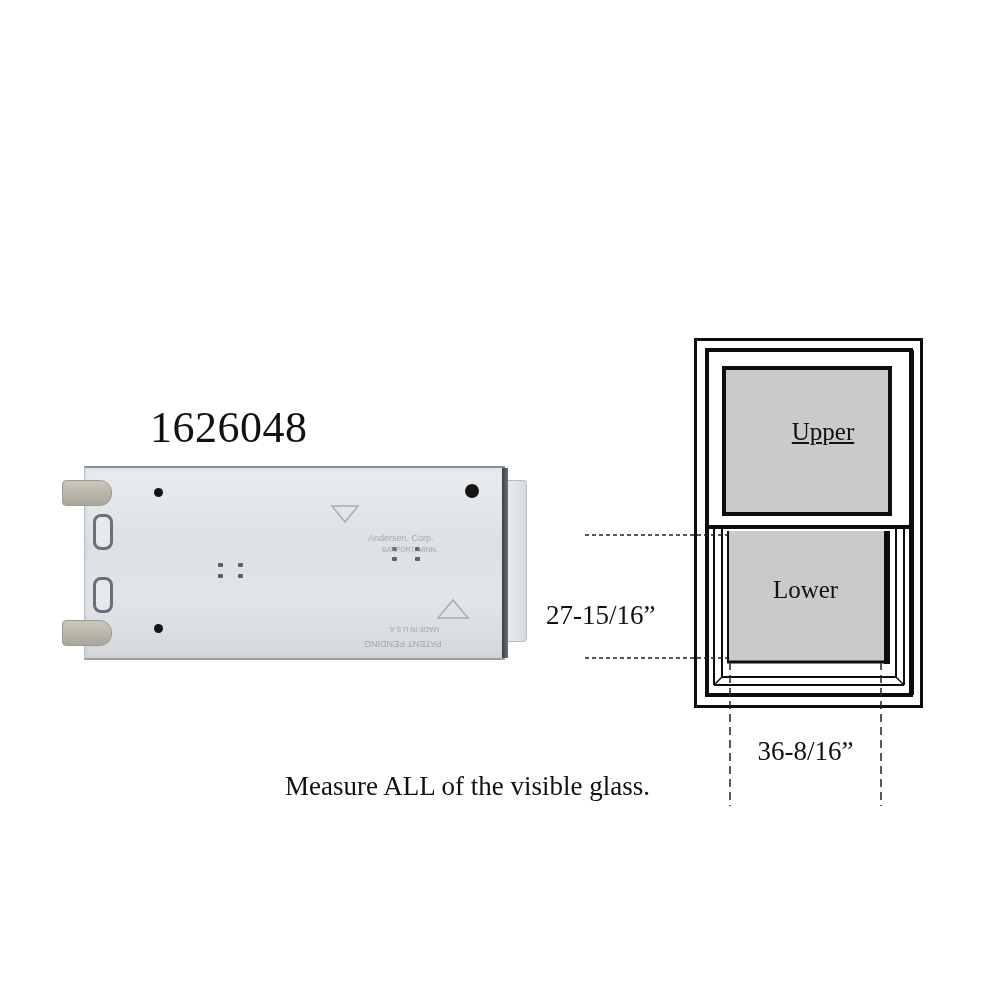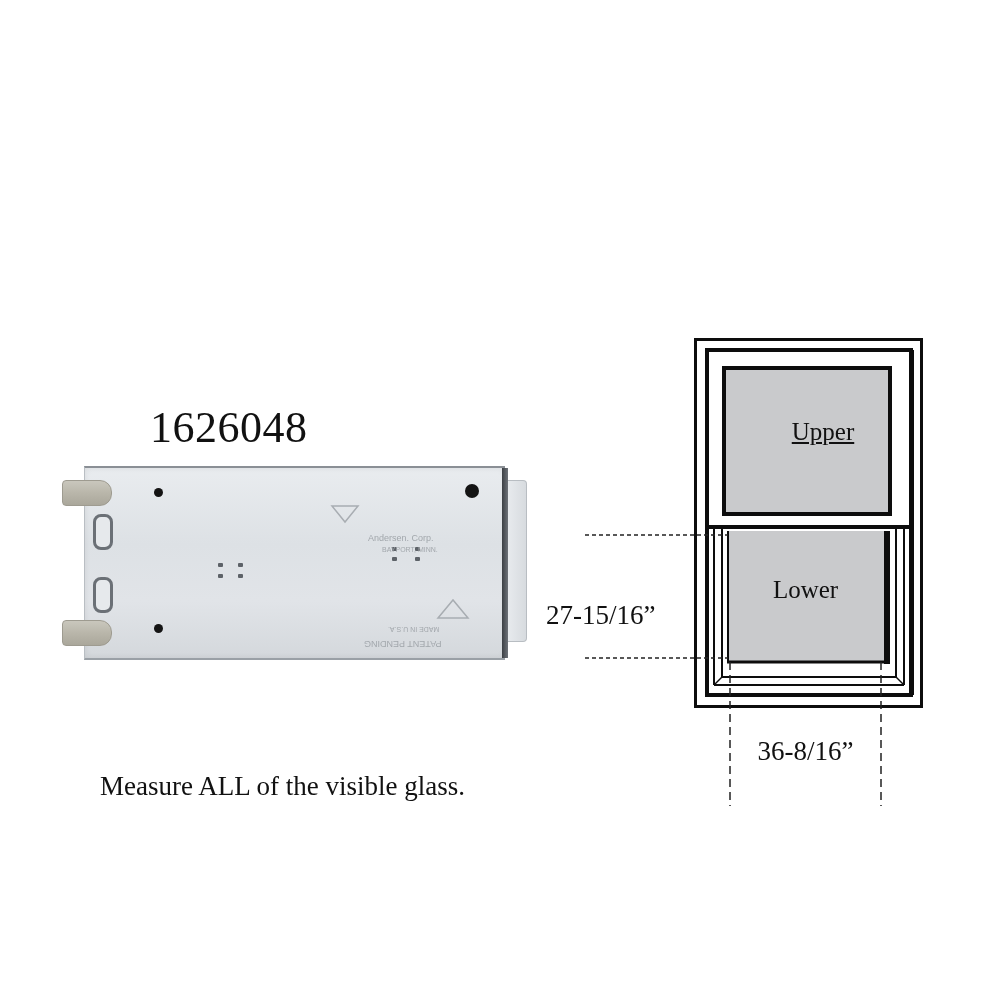--- a/index.html
+++ b/index.html
@@ -14,21 +14,21 @@
       left: 150px; top: 402px; width: 300px; text-align: left;
       font-size: 44px; letter-spacing: 0.5px;
     }
     .title {
       left: 640px; top: 253px; width: 330px; text-align: center;
       font-size: 27px; line-height: 33px;
     }
     .glass-label { font-size: 25px; text-align: center; }
     .dim-label { font-size: 27px; }
     .caption {
-      left: 100px; top: 770px; width: 550px; text-align: left;
+      left: 100px; top: 770px; width: 550px; text-align: right;
       font-size: 27px; line-height: 33px;
     }
     
     .plate {
       left: 84px; top: 466px; width: 420px; height: 190px;
       background: linear-gradient(180deg, #e9ecef 0%, #dde1e5 40%, #e1e4e8 70%, #d4d8dc 100%);
       border-top: 2px solid #8a8f95;
       border-bottom: 2px solid #9aa0a6;
       border-left: 1px solid #b9bec3;
       box-shadow: inset 0 0 6px rgba(0,0,0,0.08);

